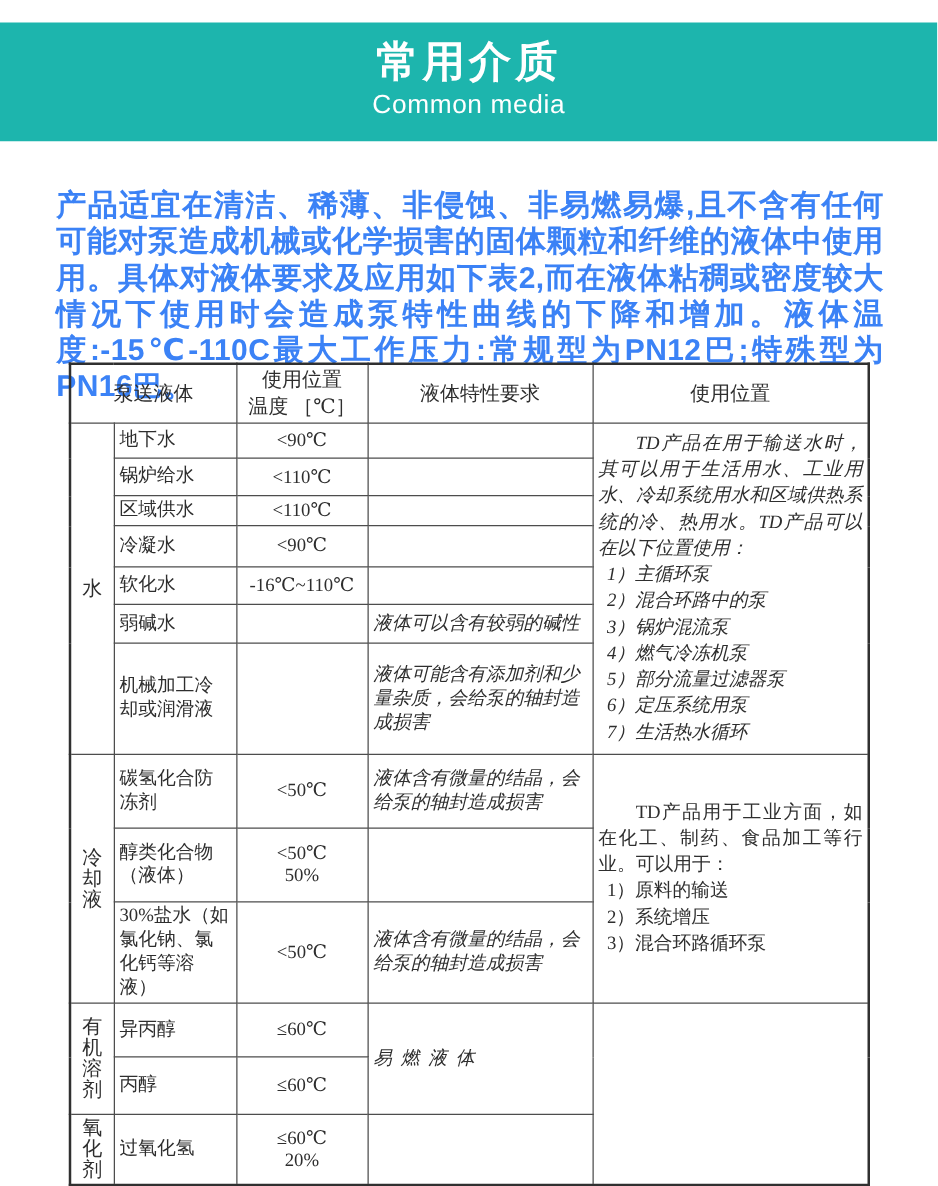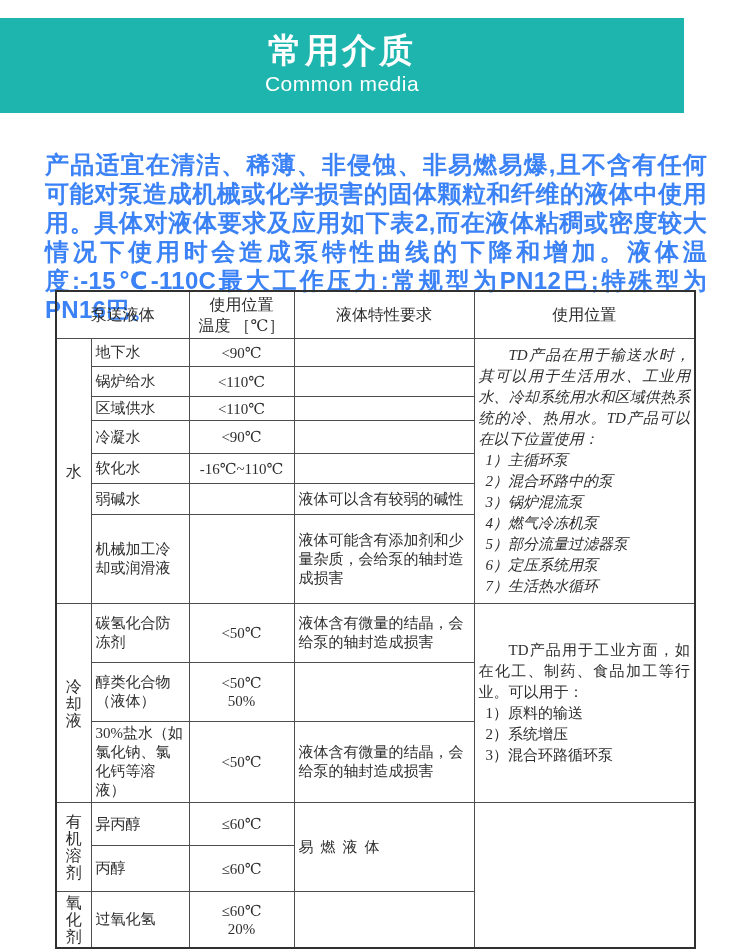--- a/index.html
+++ b/index.html
@@ -3,21 +3,21 @@
 <meta charset="utf-8">
 <style>
   html,body { margin:0; padding:0; background:#ffffff; }
   .page {
     position:relative; width:750px; height:949px; background:#ffffff;
     overflow:hidden; font-family:"Liberation Serif","DejaVu Serif",serif;
   }
 
   
   .band {
-    position:absolute; top:18px; left:0; width:684px; height:95px;
+    position:absolute; top:18px; left:0; width:750px; height:95px;
     background:#1db5ad; color:#ffffff; text-align:center;
     font-family:"Liberation Sans","DejaVu Sans",sans-serif;
   }
   .band-cn { margin-top:11px; font-size:34px; font-weight:bold; letter-spacing:3px; line-height:42px; }
   .band-en { font-size:21px; font-weight:400; line-height:26px; letter-spacing:0.5px; }
 
   
   .intro {
     position:absolute; top:150px; left:45px; width:662px;
     font-family:"Liberation Sans","DejaVu Sans",sans-serif;
@@ -40,21 +40,21 @@
   .sec { border-top:2px solid #303030; }
 
   .hdr-temp { white-space:pre-line; line-height:21px; }
 
   .cat {
     text-align:center; word-break:break-all; line-height:17px;
     padding:2px 9px; font-size:16px;
   }
   .name { text-align:left; line-height:19px; word-break:break-all; }
   .tmp  { text-align:center; white-space:pre-line; line-height:18px; }
-  .char { text-align:left; padding:4px 8px; line-height:19px; }
+  .char { text-align:left; padding:4px 8px; line-height:19px;font-style:italic; }
   .char-flam { text-align:left; letter-spacing:7px; }
 
   .usage { text-align:left; padding:6px 8px 4px 8px; line-height:21px; }
   .usage-top { vertical-align:top;font-style:italic; }
   .usage-intro { text-indent:2em; text-align:justify; }
   .usage-items { white-space:pre-line; padding-left:7px; }
 </style>
 </head>
 <body>
 

